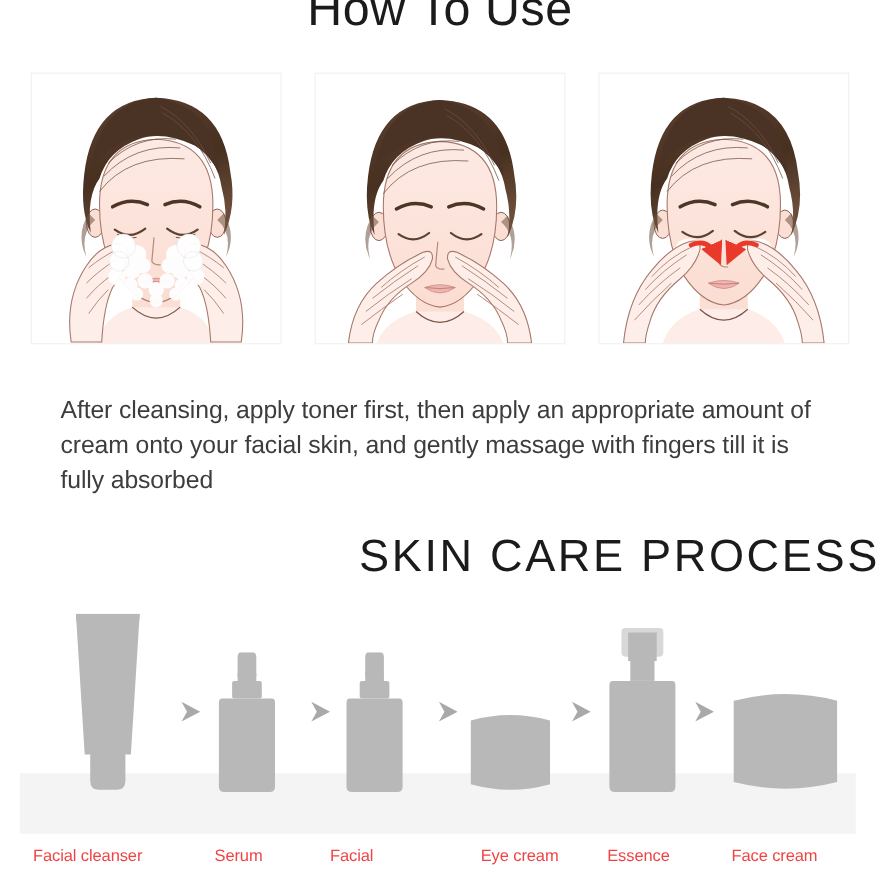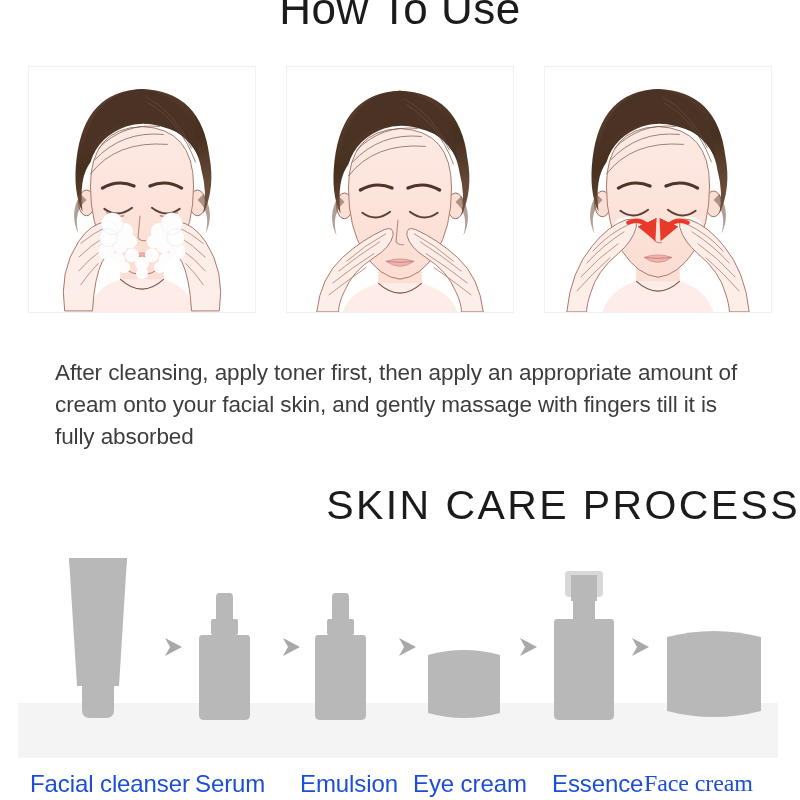--- a/index.html
+++ b/index.html
@@ -119,22 +119,22 @@
   .labels {
     position: absolute;
     left: 0;
     top: 230px;
     width: 800px;
     height: 30px;
   }
   .label {
     position: absolute;
     top: 0;
-    font-size: 24px;
-    color: #1d4ed8;
+    font-size: 15px;
+    color: #ef4444;
     white-space: nowrap;
     letter-spacing: -0.1px;
   }
 </style>
 </head>
 <body>
 
 <div class="howto-title">How To Use</div>
 
 <div class="panels">
@@ -454,19 +454,19 @@
       <svg width="98" height="98" viewBox="0 0 98 98">
         <path d="M2 12 Q49 0 96 12 L96 86 Q49 98 2 86 Z" fill="#b8b8b8"></path>
       </svg>
     </div>
 
   </div>
 
   <div class="labels">
     <span class="label" style="left:30px;">Facial cleanser</span>
     <span class="label" style="left:195px;">Serum</span>
-    <span class="label" style="left:300px;">Emulsion</span>
-    <span class="label" style="left:413px;">Eye cream</span>
+    <span class="label" style="left:300px;">Facial</span>
+    <span class="label" style="left:437px;">Eye cream</span>
     <span class="label" style="left:552px;">Essence</span>
-    <span class="label" style="left:644px;font-family:Liberation Serif, serif;">Face cream</span>
+    <span class="label" style="left:665px;">Face cream</span>
   </div>
 
 </div>
 
 </body></html>

